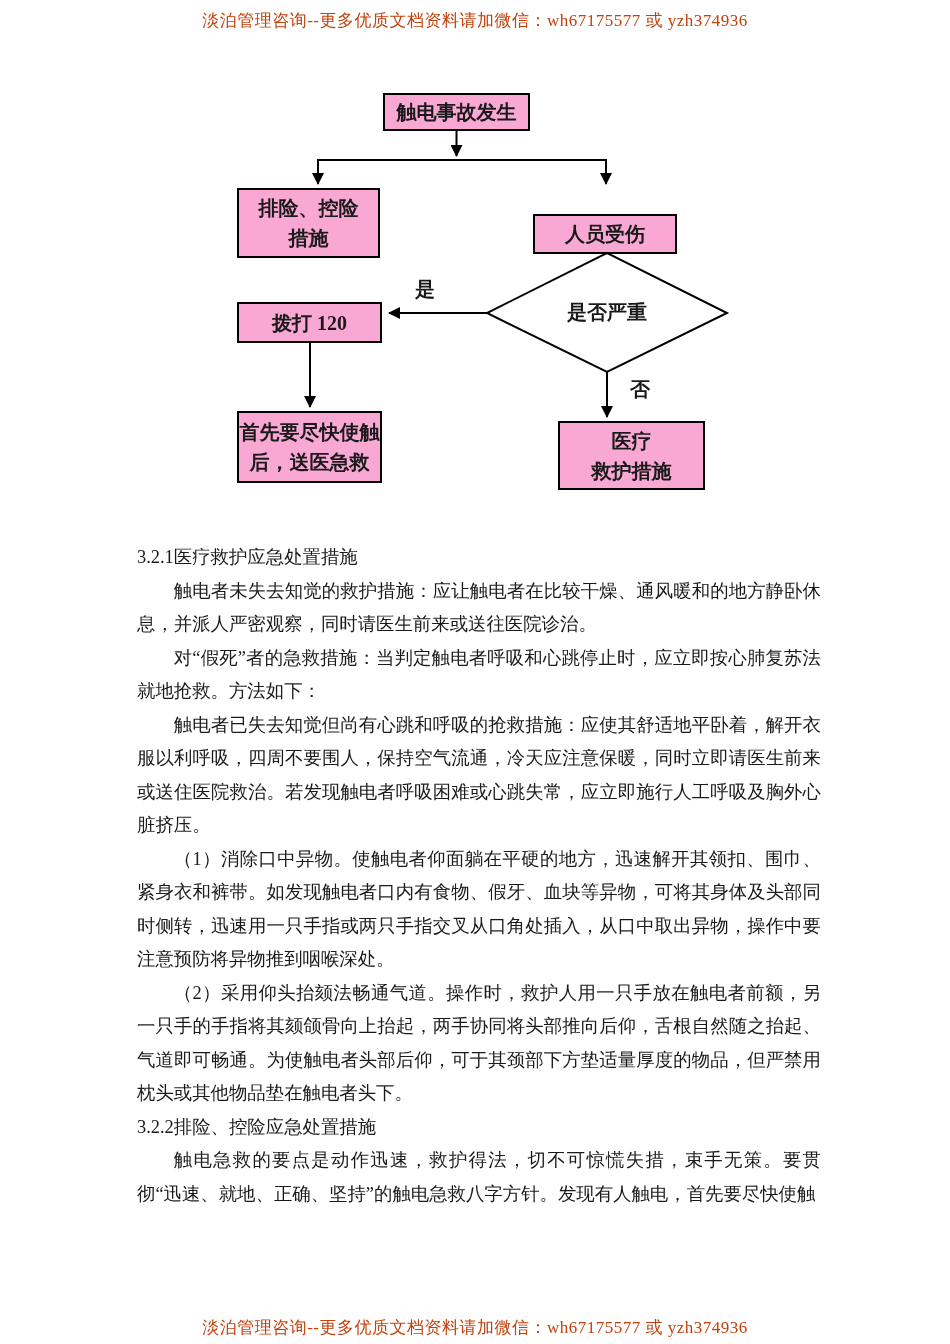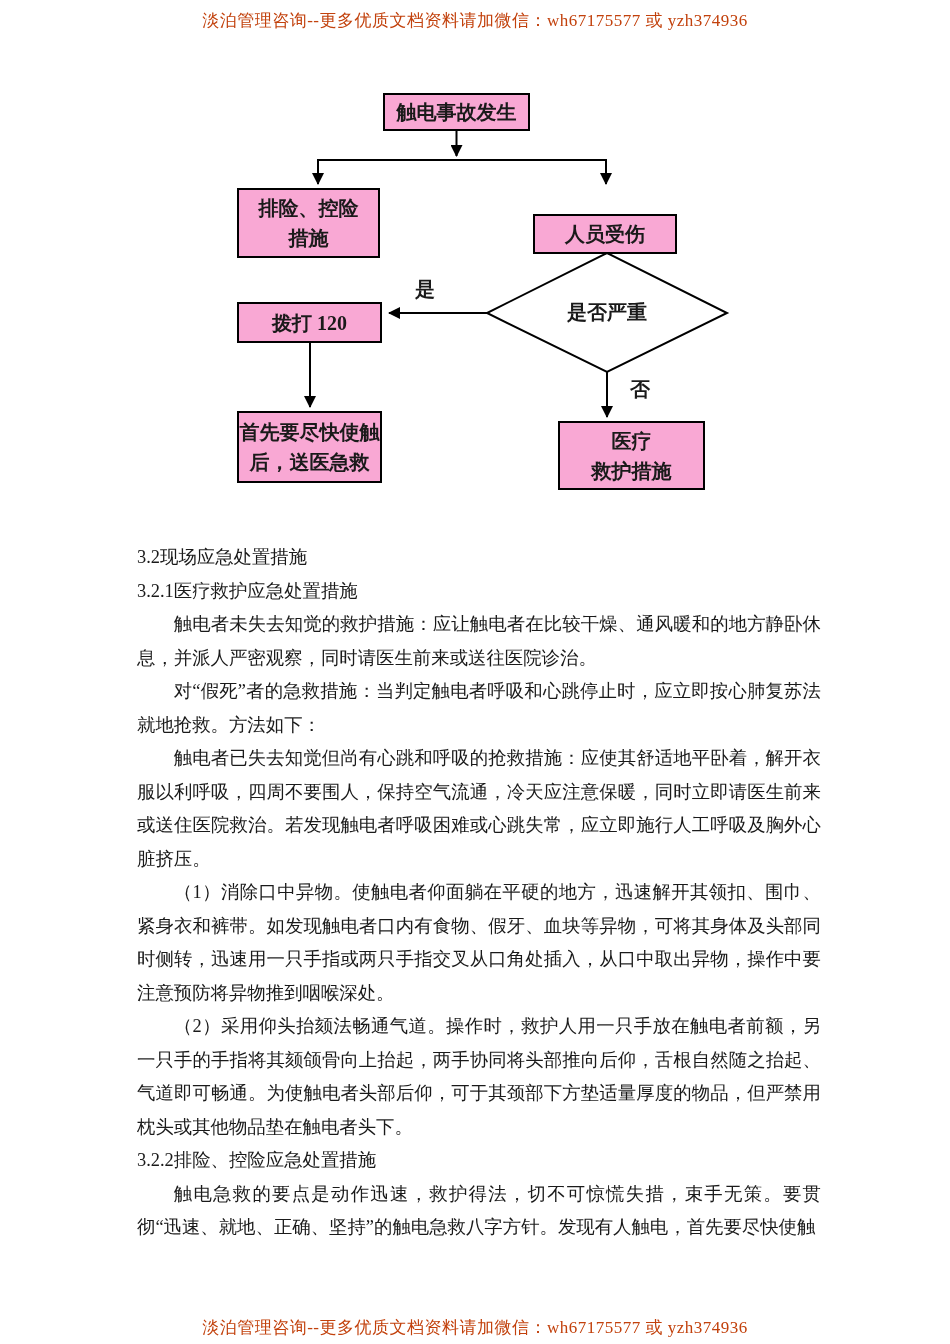--- a/index.html
+++ b/index.html
@@ -98,21 +98,20 @@
   <span>首先要尽快使触</span>
   <span>后，送医急救</span>
 </div>
 
 <div class="fc-node n-medical">
   <span>医疗</span>
   <span>救护措施</span>
 </div>
 
 <div class="doc">
-  <p class="heading">3.2现场应急处置措施</p>
   <p class="heading">3.2.1医疗救护应急处置措施</p>
   <p class="body">触电者未失去知觉的救护措施：应让触电者在比较干燥、通风暖和的地方静卧休息，并派人严密观察，同时请医生前来或送往医院诊治。</p>
   <p class="body">对“假死”者的急救措施：当判定触电者呼吸和心跳停止时，应立即按心肺复苏法就地抢救。方法如下：</p>
   <p class="body">触电者已失去知觉但尚有心跳和呼吸的抢救措施：应使其舒适地平卧着，解开衣服以利呼吸，四周不要围人，保持空气流通，冷天应注意保暖，同时立即请医生前来或送住医院救治。若发现触电者呼吸困难或心跳失常，应立即施行人工呼吸及胸外心脏挤压。</p>
   <p class="body">（1）消除口中异物。使触电者仰面躺在平硬的地方，迅速解开其领扣、围巾、紧身衣和裤带。如发现触电者口内有食物、假牙、血块等异物，可将其身体及头部同时侧转，迅速用一只手指或两只手指交叉从口角处插入，从口中取出异物，操作中要注意预防将异物推到咽喉深处。</p>
   <p class="body">（2）采用仰头抬颏法畅通气道。操作时，救护人用一只手放在触电者前额，另一只手的手指将其颏颌骨向上抬起，两手协同将头部推向后仰，舌根自然随之抬起、气道即可畅通。为使触电者头部后仰，可于其颈部下方垫适量厚度的物品，但严禁用枕头或其他物品垫在触电者头下。</p>
   <p class="heading">3.2.2排险、控险应急处置措施</p>
   <p class="body">触电急救的要点是动作迅速，救护得法，切不可惊慌失措，束手无策。要贯彻“迅速、就地、正确、坚持”的触电急救八字方针。发现有人触电，首先要尽快使触</p>
 </div>
 

